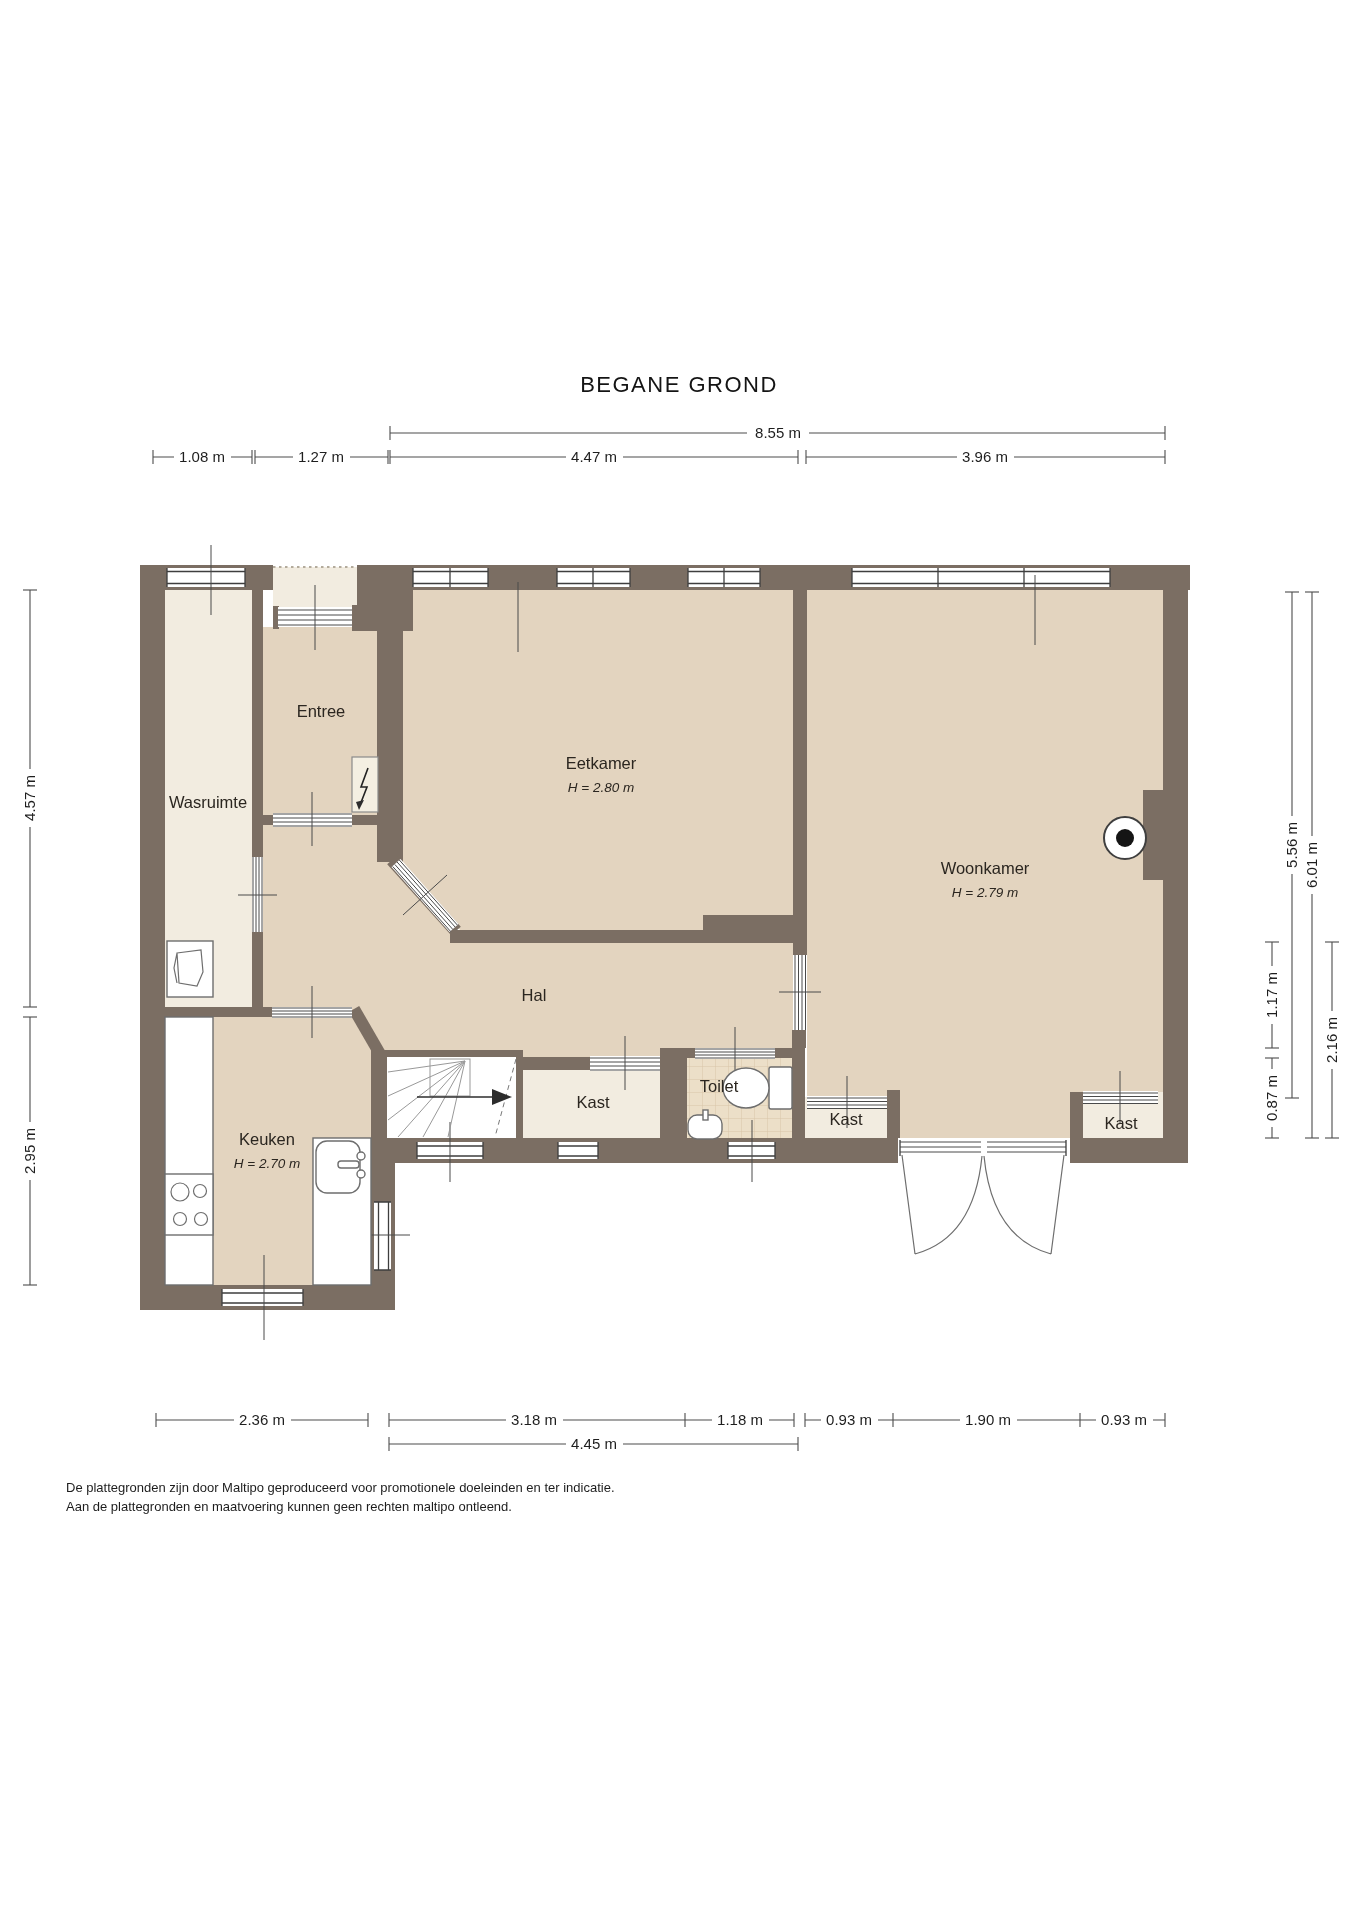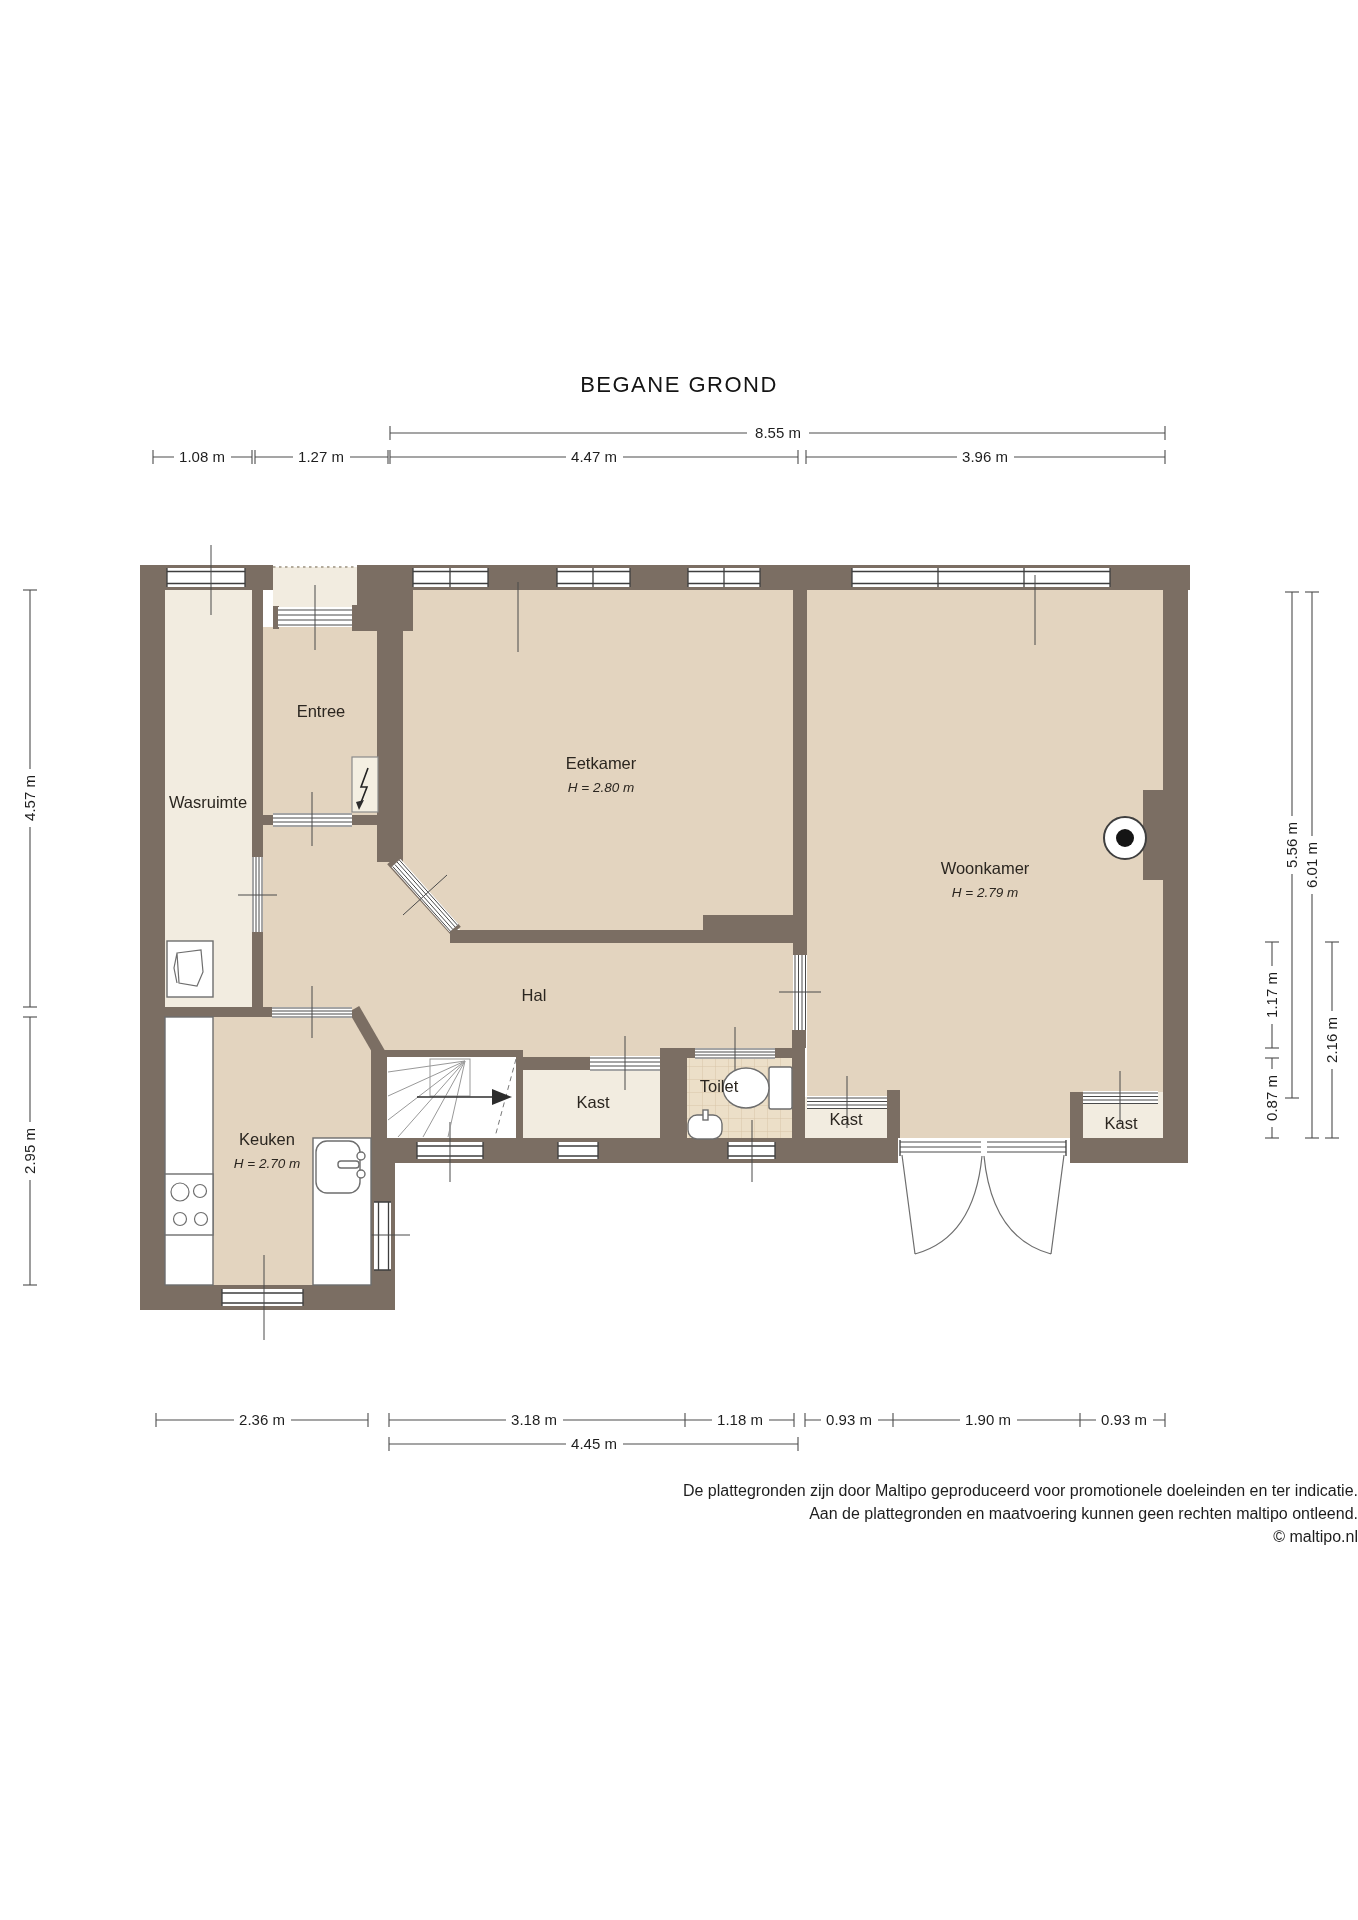--- a/index.html
+++ b/index.html
@@ -1,21 +1,21 @@
 <!DOCTYPE html>
 <html style="--wall: #7b6e63; --floor-main: #e3d4bf; --floor-light: #f2ece0; --floor-tile: #ecdfc8; --tile-line: #d8c5a9; --line: #4c4c4c; --text: #2b2620;"><head>
 <meta charset="utf-8">
 <style>
   html,body{margin:0;padding:0;background:#fff;}
   .page{position:relative;width:1358px;height:1920px;background:#fff;overflow:hidden;
         font-family:"Liberation Sans",sans-serif;}
   .title{position:absolute;top:372px;left:0;width:1358px;text-align:center;
          font-size:22px;letter-spacing:1.5px;color:#141414;font-weight:500;}
-  .footer{position:absolute;top:1479px;left:66px;width:1292px;text-align:right;
-          font-size:16px;color:#1d1d1d;line-height:1.45;}
+  .footer{position:absolute;top:1479px;left:66px;width:1292px;text-align:left;
+          font-size:13px;color:#1d1d1d;line-height:1.45;}
   svg{position:absolute;top:0;left:0;}
   .wall{fill:var(--wall);}
   .wallstroke{stroke:var(--wall);fill:none;}
   .fl-main{fill:var(--floor-main);}
   .fl-light{fill:var(--floor-light);}
   .fl-white{fill:#fff;}
   .winbg{fill:#fff;}
   .winln{stroke:#3e3e3e;stroke-width:1.3;fill:none;}
   .glzbg{stroke:#fff;fill:none;}
   .glz{stroke:#4a4a4a;stroke-width:1;fill:none;}
@@ -413,16 +413,15 @@
           <line x1="798" y1="1437" x2="798" y2="1451"></line>
         <rect class="lblbg" x="566" y="1435" width="57" height="18"></rect>
         <text x="594" y="1449">4.45 m</text>
       </g>
     </g>
   </svg>
 
   <div class="footer">
     <div>De plattegronden zijn door Maltipo geproduceerd voor promotionele doeleinden en ter indicatie.</div>
     <div>Aan de plattegronden en maatvoering kunnen geen rechten maltipo ontleend.</div>
-    <div>© maltipo.nl</div>
   </div>
 
 </div>
 
 </body></html>

